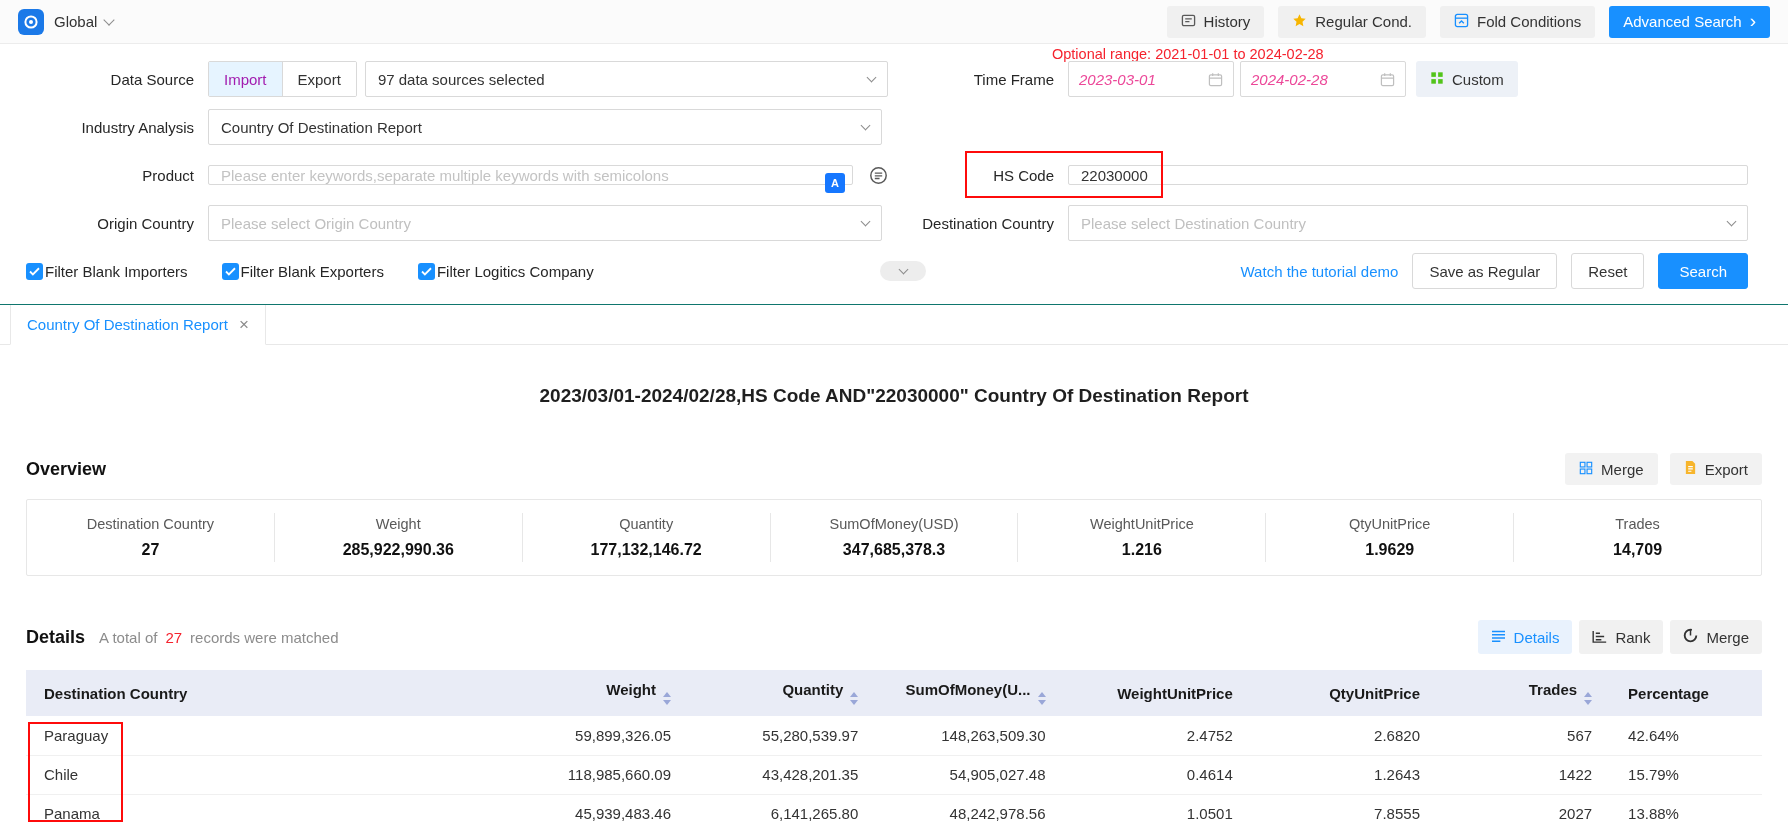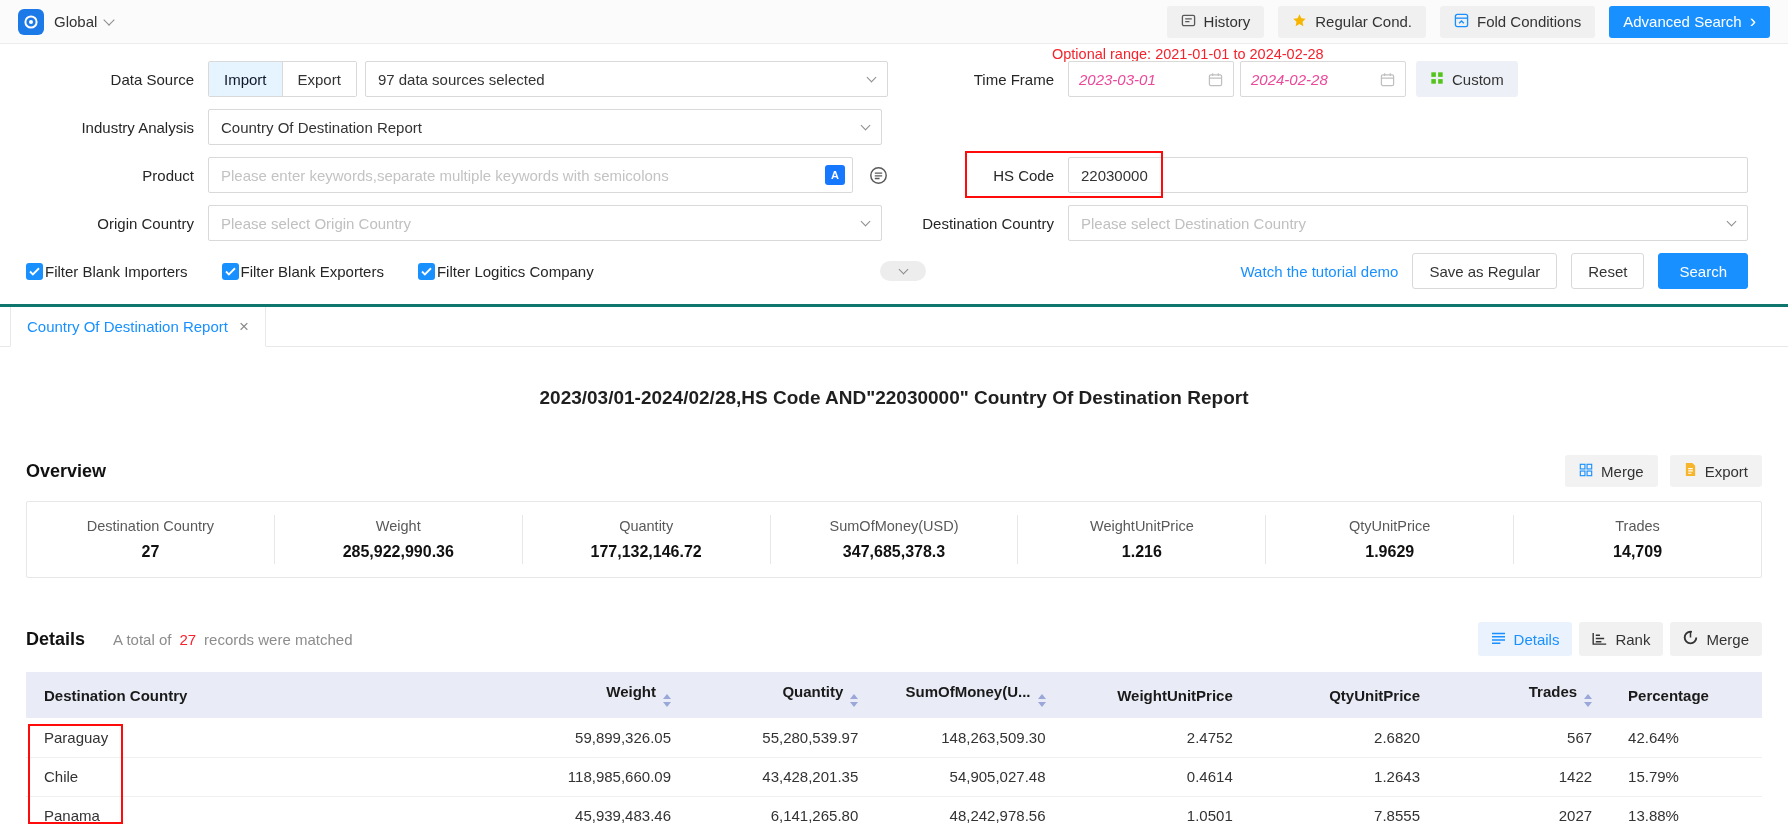--- a/index.html
+++ b/index.html
@@ -11,48 +11,48 @@
   .topbar { height:44px; display:flex; align-items:center; padding:0 18px; background:#fbfbfb; border-bottom:1px solid #ececec; }
   .logo { width:26px; height:26px; border-radius:6px; background:#1b79e8; display:flex; align-items:center; justify-content:center; flex:none; cursor:pointer; }
   .region { display:flex; align-items:center; gap:8px; margin-left:10px; font-size:15px; color:#333; cursor:pointer; }
   .chev { width:8px; height:8px; border-right:1.6px solid #8c8c8c; border-bottom:1.6px solid #8c8c8c; transform:rotate(45deg); margin-top:-4px; flex:none; }
   .topbar-right { margin-left:auto; display:flex; gap:14px; align-items:center; }
   .tb-btn { display:flex; align-items:center; gap:8px; height:32px; padding:0 14px; background:#f0f0f0; border:none; border-radius:3px; font-size:15px; color:#333; font-family:inherit; cursor:pointer; }
   .tb-btn.primary { background:#1890ff; color:#fff; }
   .chev-right { font-size:19px; line-height:1; margin-top:-2px; }
 
   
-  .search-panel { position:relative; padding:16px 40px 14px 26px; border-bottom:3px solid #0f766e; }
+  .search-panel { position:relative; padding:16px 40px 14px 26px; border-bottom:1px solid #0f766e; }
   .optional-range { position:absolute; top:2px; left:1052px; color:#f5222d; font-size:14.5px; }
   .f-row { display:flex; align-items:center; margin-bottom:10px; height:38px; position:relative; }
   .f-row.last { margin-bottom:0; margin-top:6px; }
   .f-label { flex:none; width:182px; text-align:right; padding-right:14px; font-size:15px; color:#262626; white-space:nowrap; }
   .f-label.r { width:180px; }
   .f-field { flex:none; width:680px; display:flex; align-items:center; position:relative; }
 
   .ctl { height:36px; border:1px solid #d9d9d9; border-radius:2px; background:#fff; display:flex; align-items:center; font-size:15px; cursor:pointer; }
   .select { padding:0 12px; width:674px; }
   .select.fill { flex:1; width:auto; }
   .val { color:#333; } .ph { color:#c0c0c0; }
   .select .chev, .date .chev { margin-left:auto; }
   .select .chev { width:7px; height:7px; }
 
   .seg { display:inline-flex; height:36px; border:1px solid #d9d9d9; border-radius:2px; overflow:hidden; flex:none; margin-right:8px; }
   .seg .opt { padding:0 15px; display:flex; align-items:center; font-size:15px; background:#fff; color:#333; cursor:pointer; }
-  .seg .opt.active { background:#e6f4ff; color:#0f172a; }
+  .seg .opt.active { background:#e6f4ff; color:#a21caf; }
   .seg .opt + .opt { border-left:1px solid #d9d9d9; }
 
   .date { width:166px; padding:0 10px; margin-right:6px; }
   .date .dval { color:#ec4899;font-style:italic; }
   .date svg { margin-left:auto; }
 
   .custom-btn { height:36px; display:flex; align-items:center; gap:8px; padding:0 14px; background:#edf1f7; border:none; border-radius:3px; font-size:15px; color:#333; font-family:inherit; cursor:pointer; margin-left:4px; }
 
   .input-wrap { position:relative; width:674px; }
-  .text-input { width:100%; height:36px; border:1px solid #d9d9d9; border-radius:2px; padding:0 40px 0 12px; font-size:15px; color:#333; font-family:inherit; background:#fff; }
+  .text-input { width:100%; height:20px; border:1px solid #d9d9d9; border-radius:2px; padding:0 40px 0 12px; font-size:15px; color:#333; font-family:inherit; background:#fff; }
   .text-input.hs { width:680px; padding-right:12px; }
   .text-input::placeholder { color:#c3c3c3; }
   .translate-badge { position:absolute; right:8px; top:8px; width:20px; height:20px; background:#1677ff; border-radius:3px; color:#fff; font-size:11px; font-weight:bold; display:flex; align-items:center; justify-content:center; cursor:pointer; }
   .circle-icon { margin-left:16px; cursor:pointer; display:flex; }
 
   .check-item { display:flex; align-items:center; gap:2px; margin-right:34px; font-size:15px; color:#262626; cursor:pointer; }
   .checkbox { width:17px; height:17px; background:#1890ff; border-radius:3px; display:flex; align-items:center; justify-content:center; flex:none; }
   .collapse-pill { position:absolute; left:854px; top:50%; transform:translateY(-50%); width:46px; height:20px; background:#ededed; border-radius:10px; display:flex; align-items:center; justify-content:center; cursor:pointer; }
   .collapse-pill .chev { width:7px; height:7px; margin-top:-3px; }
   .row-actions { margin-left:auto; display:flex; align-items:center; gap:14px; }
@@ -76,21 +76,21 @@
   .section-head h2, .details-head h2 { font-size:18px; font-weight:700; color:#111; }
   .head-actions { margin-left:auto; display:flex; gap:12px; }
   .chip { height:32px; display:flex; align-items:center; gap:8px; padding:0 14px; background:#f2f2f2; border:none; border-radius:3px; font-size:15px; color:#333; font-family:inherit; cursor:pointer; }
 
   .stats { margin-top:14px; border:1px solid #e7e7e7; border-radius:2px; display:flex; padding:13px 0; }
   .stat { flex:1; text-align:center; border-right:1px solid #e7e7e7; padding:3px 0; }
   .stat:last-child { border-right:none; }
   .stat .lab { color:#595959; font-size:14.5px; }
   .stat .valx { margin-top:9px; font-weight:700; font-size:16px; color:#111; }
 
-  .details-head { margin-top:44px; display:flex; align-items:center; gap:28px; }
+  .details-head { margin-top:44px; display:flex; align-items:center; gap:14px; }
   .match-text { color:#8c8c8c; font-size:15px; display:flex; gap:8px; }
   .match-count { color:#f5222d; }
   .view-switch { margin-left:auto; display:flex; gap:7px; }
   .view-btn { height:34px; display:flex; align-items:center; gap:8px; padding:0 13px; background:#f1f1f1; border:none; border-radius:3px; font-size:15px; color:#333; font-family:inherit; cursor:pointer; }
   .view-btn.active { background:#e9f2fd; color:#1890ff; }
 
   .table-wrap { margin-top:16px; position:relative; }
   table { width:100%; border-collapse:collapse; font-size:15px; table-layout:fixed; }
   thead th { background:#e9ecf6; height:46px; font-weight:700; color:#1a1a1a; text-align:right; padding:0 18px; white-space:nowrap; overflow:hidden; }
   th.c-country, td.c-country { text-align:left; }

